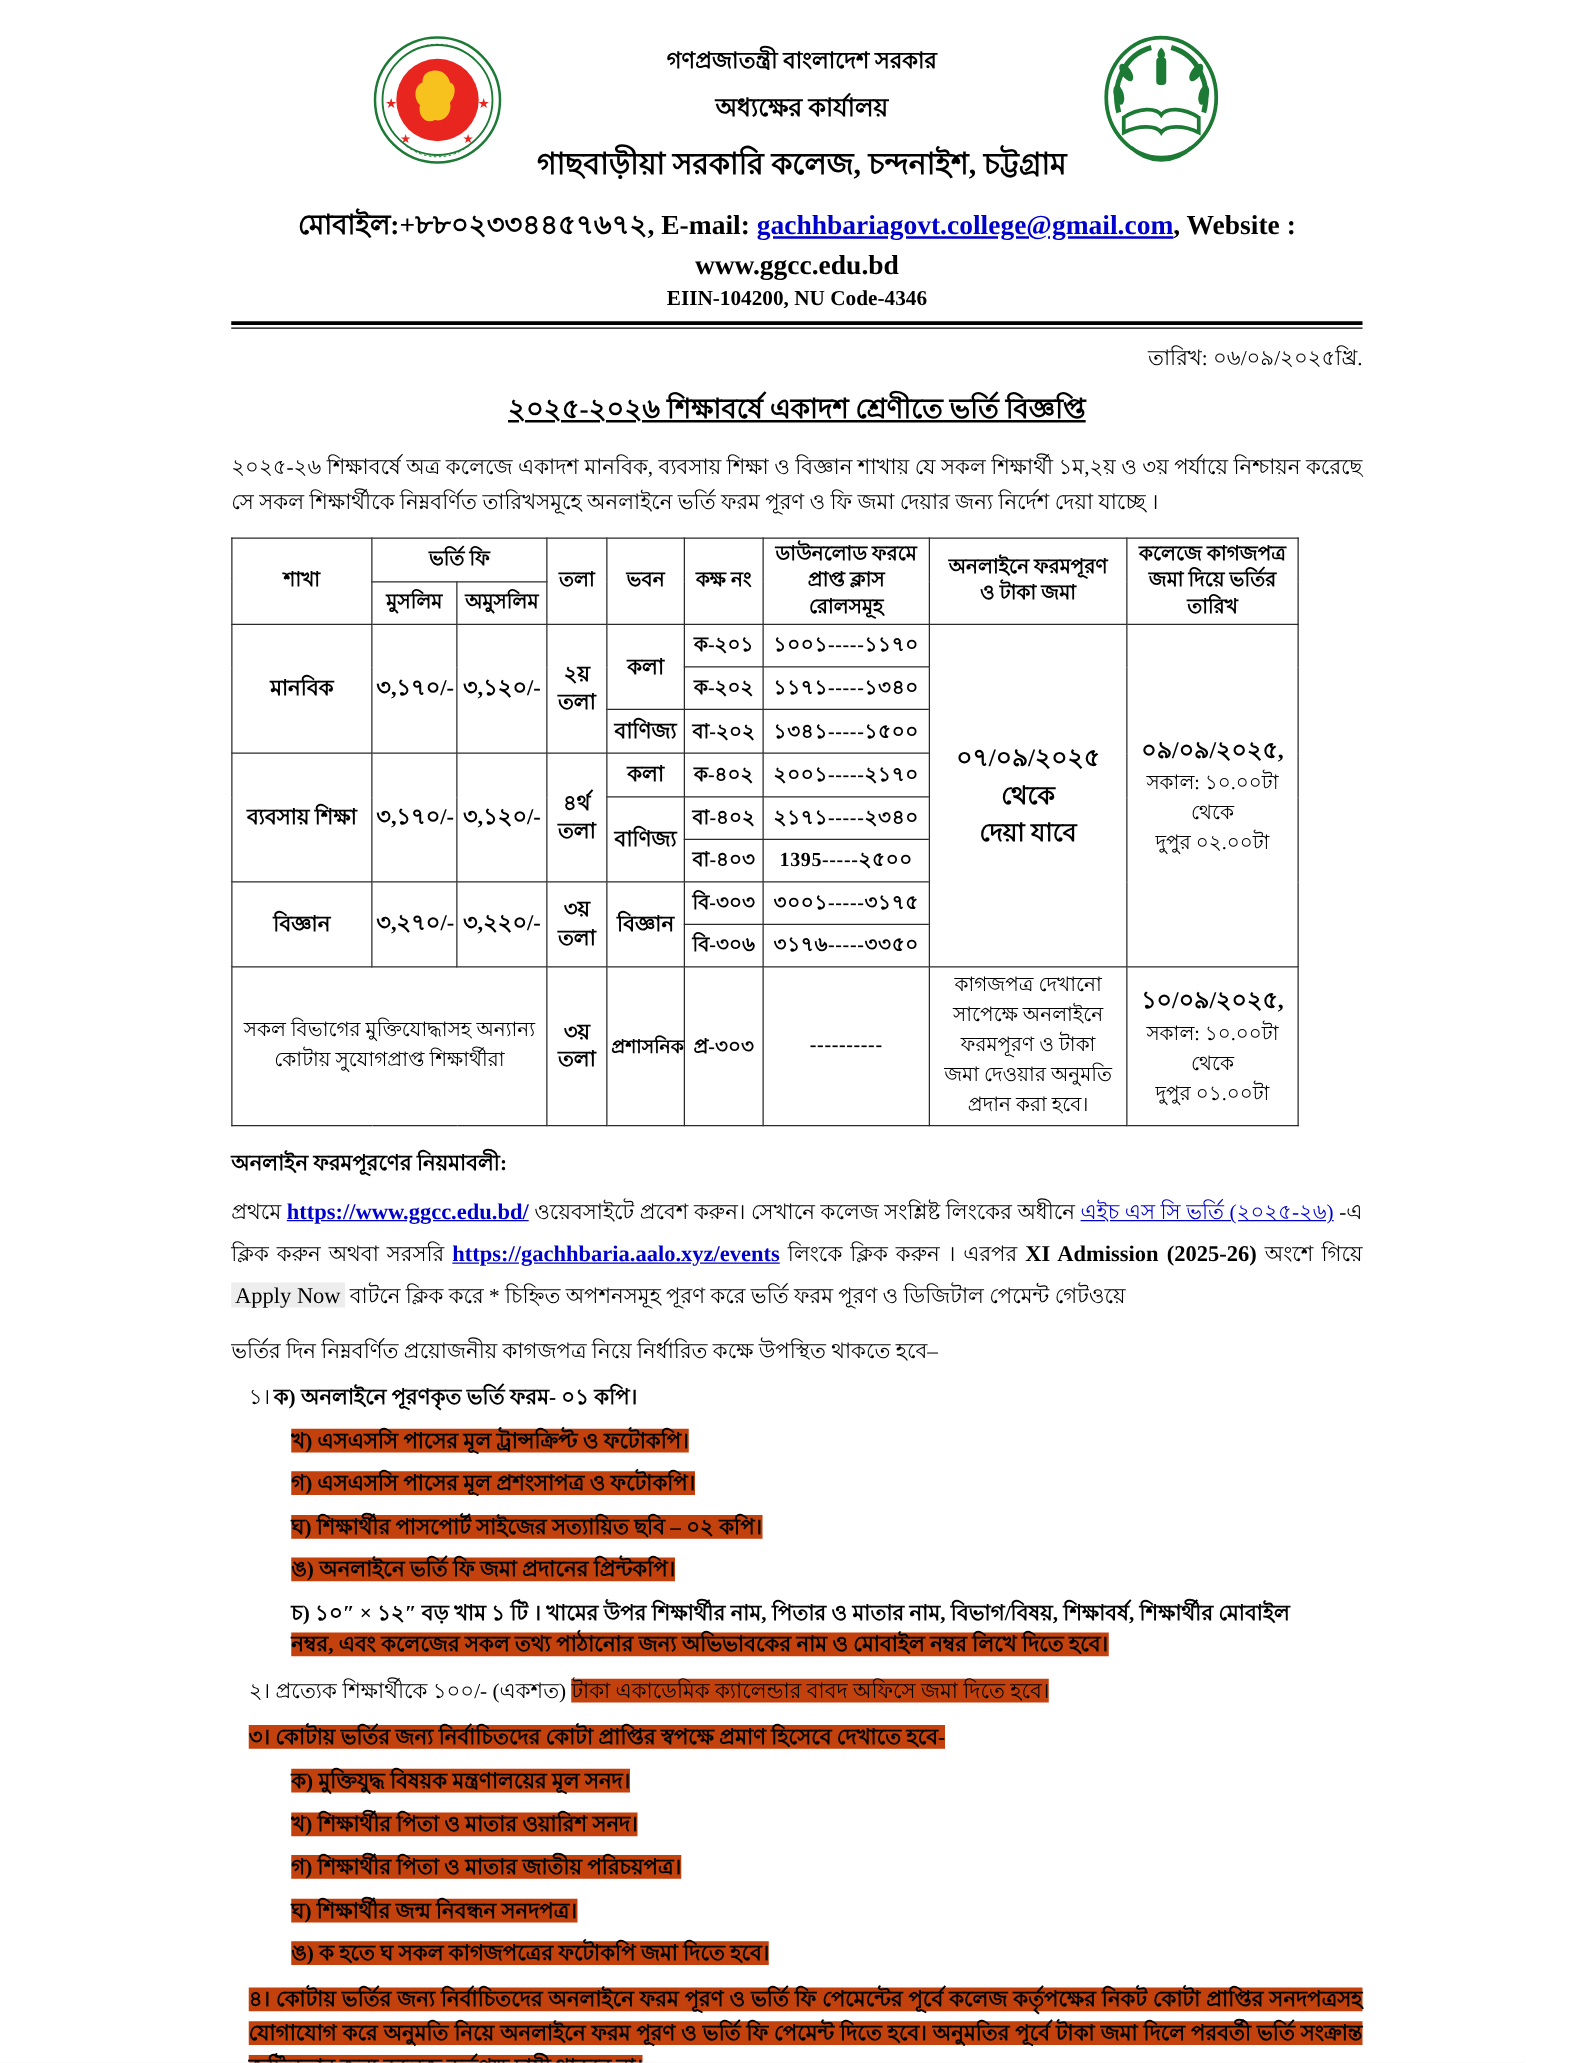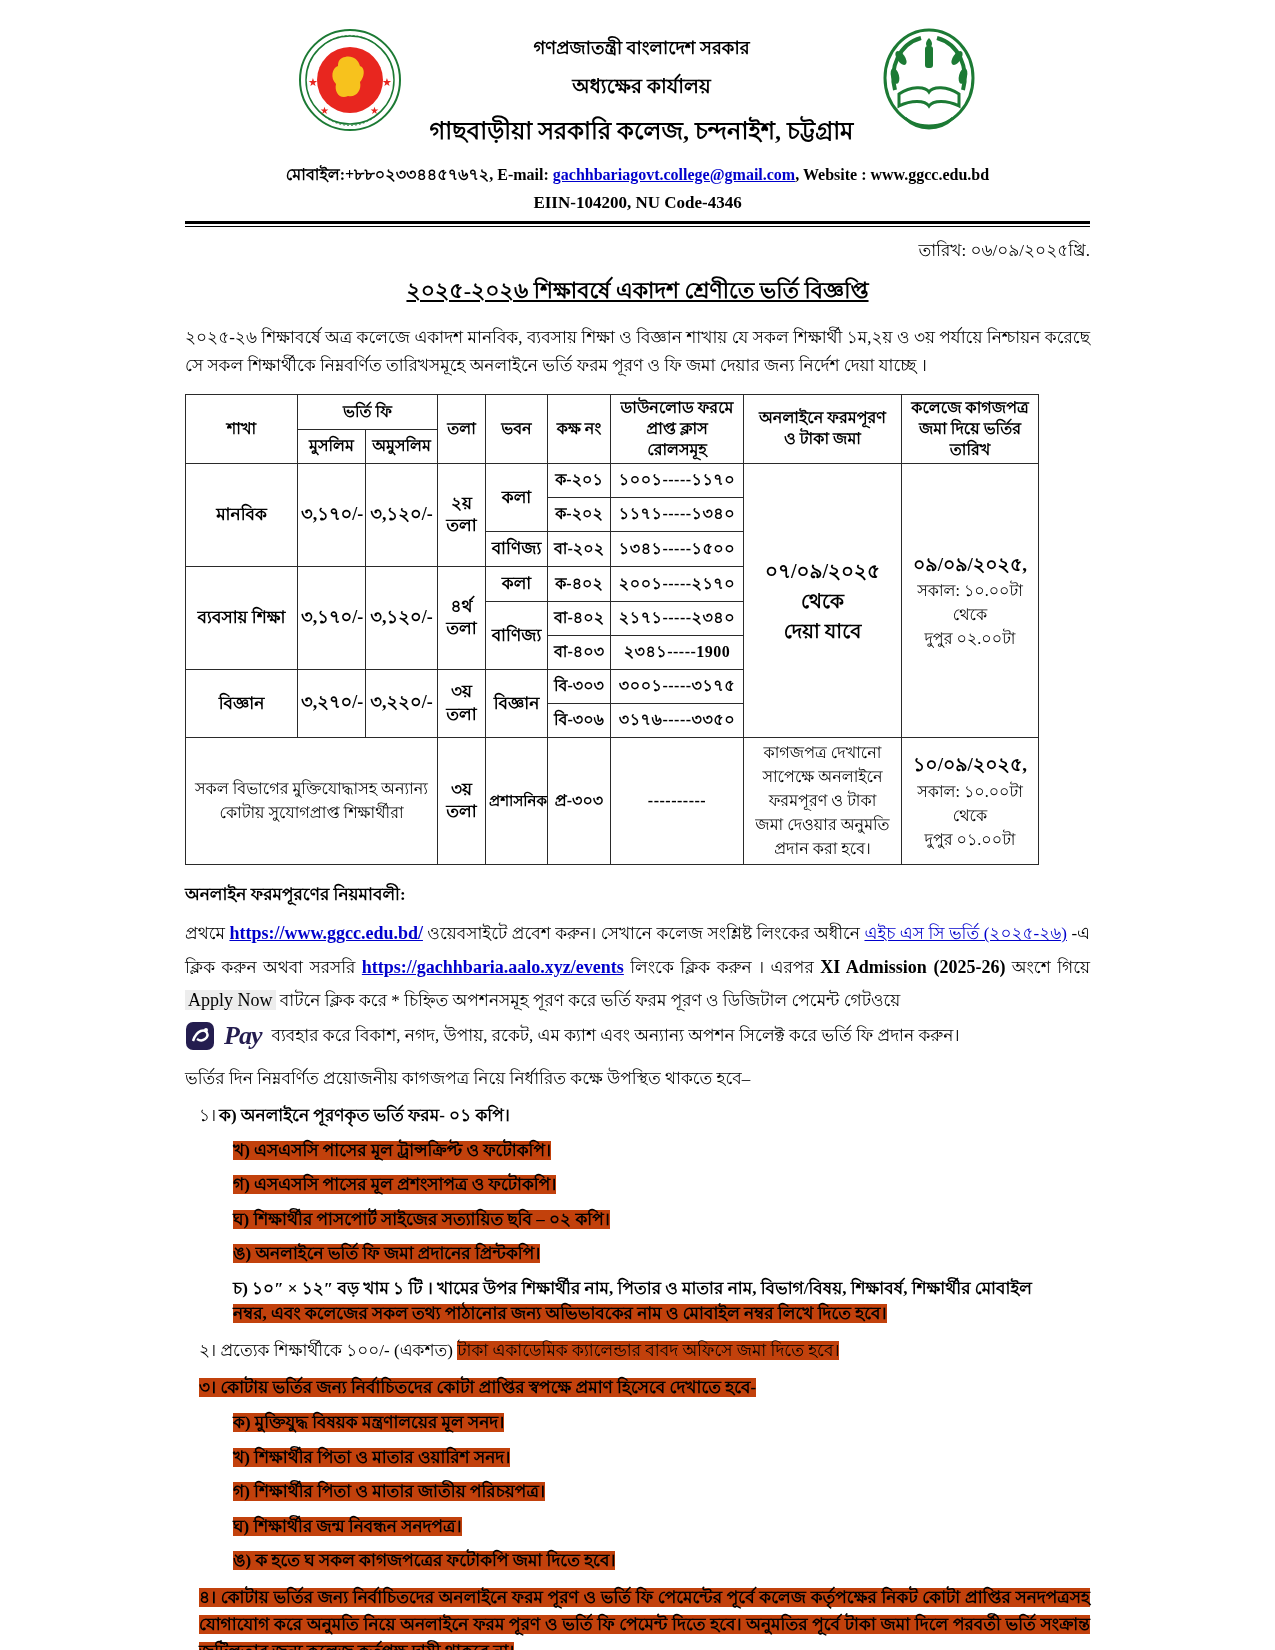--- a/index.html
+++ b/index.html
@@ -8,21 +8,21 @@
     position:relative; width:1275px; height:1650px; margin:0 auto;
     background:#ffffff; color:#000; overflow:hidden;
     padding:28px 185px 0 185px;
   }
   
   .hdr { display:flex; align-items:flex-start; justify-content:center; gap:28px; }
   .hdr-center { text-align:center; padding-top:6px; }
   .hdr-line1 { font-size:18px; font-weight:bold;text-align:center; }
   .hdr-line2 { font-size:20px; font-weight:bold; margin-top:6px; }
   .hdr-line3 { font-size:24px; font-weight:bold; margin-top:8px; }
-  .contact-line { text-align:center; font-size:16px; font-weight:bold; margin-top:10px; }
+  .contact-line { text-align:center; font-size:22px; font-weight:bold; margin-top:10px; }
   .eiin-line { text-align:center; font-size:17px; font-weight:bold; margin-top:4px; }
   .hdr-rule { margin-top:8px; border-top:3px solid #000; border-bottom:1px solid #000; height:6px; }
   a.link { color:#0000cc; text-decoration:underline; }
   
   .date-line { text-align:right; font-size:17px; margin-top:10px; }
   .doc-title { text-align:center; font-size:22px; font-weight:bold; text-decoration:underline; margin-top:8px; }
   .intro { font-size:17px; text-align:justify; margin-top:14px; line-height:1.65; }
   
   table.adm { border-collapse:collapse; table-layout:fixed; width:853px; margin-top:14px; }
   table.adm td, table.adm th { border:1.6px solid #2a2a2a; text-align:center; vertical-align:middle; padding:3px 3px; }
@@ -183,21 +183,21 @@
       <td class="room">ক-৪০২</td>
       <td class="rolls">২০০১-----২১৭০</td>
     </tr>
     <tr>
       <td class="bldg" rowspan="2">বাণিজ্য</td>
       <td class="room">বা-৪০২</td>
       <td class="rolls">২১৭১-----২৩৪০</td>
     </tr>
     <tr>
       <td class="room">বা-৪০৩</td>
-      <td class="rolls">২৩৪১-----1900</td>
+      <td class="rolls">1395-----২৫০০</td>
     </tr>
     <tr>
       <td class="branch" rowspan="2">বিজ্ঞান</td>
       <td class="fee" rowspan="2">৩,২৭০/-</td>
       <td class="fee" rowspan="2">৩,২২০/-</td>
       <td class="floor pre" rowspan="2">৩য়
 তলা</td>
       <td class="bldg" rowspan="2">বিজ্ঞান</td>
       <td class="room">বি-৩০৩</td>
       <td class="rolls">৩০০১-----৩১৭৫</td>
@@ -228,31 +228,20 @@
     </tr>
   </tbody>
     </table>
 
   <div class="rules-heading">অনলাইন ফরমপূরণের নিয়মাবলী:</div>
 
   <p class="rules-p">
     <span>প্রথমে </span><a class="link latin-b" href="#">https://www.ggcc.edu.bd/</a><span> ওয়েবসাইটে প্রবেশ করুন। সেখানে কলেজ সংশ্লিষ্ট লিংকের অধীনে </span><a class="link" href="#">এইচ এস সি ভর্তি (২০২৫-২৬)</a><span> -এ ক্লিক করুন অথবা সরসরি </span><a class="link latin-b" href="#">https://gachhbaria.aalo.xyz/events</a><span> লিংকে ক্লিক করুন । এরপর </span><span class="latin-b">XI Admission (2025-26)</span><span> অংশে গিয়ে </span><span class="apply-now">Apply Now</span><span> বাটনে ক্লিক করে * চিহ্নিত অপশনসমূহ পূরণ করে ভর্তি ফরম পূরণ ও ডিজিটাল পেমেন্ট গেটওয়ে</span>
   </p>
 
-  <div class="pay-line">
-    <span class="pay-logo">
-      <svg width="34" height="30" viewBox="0 0 34 30">
-        <rect x="1" y="1" width="28" height="28" rx="7" fill="#241d4f"></rect>
-        <path d="M8,20 C12,8 20,8 22,12 C24,16 18,22 12,18" fill="none" stroke="#ffffff" stroke-width="2.4"></path>
-        <circle cx="21" cy="9" r="2" fill="#ffffff"></circle>
-      </svg>
-      <span class="pay-word">Pay</span>
-    </span>
-    <span>ব্যবহার করে বিকাশ, নগদ, উপায়, রকেট, এম ক্যাশ এবং অন্যান্য অপশন সিলেক্ট করে ভর্তি ফি প্রদান করুন।</span>
-  </div>
 
   <div class="docs-intro">ভর্তির দিন নিম্নবর্ণিত প্রয়োজনীয় কাগজপত্র নিয়ে নির্ধারিত কক্ষে উপস্থিত থাকতে হবে–</div>
 
   <div class="doc-list">
     <div class="li-row">
       <span class="li-num normal">১।</span>
       <span><span class="b">ক) অনলাইনে পূরণকৃত ভর্তি ফরম- ০১ কপি।</span></span>
     </div>
     <div class="sub"><span class="b hl">খ)  এসএসসি পাসের মূল ট্রান্সক্রিপ্ট ও ফটোকপি।</span></div>
     <div class="sub"><span class="b hl">গ)   এসএসসি পাসের মূল প্রশংসাপত্র  ও ফটোকপি।</span></div>

